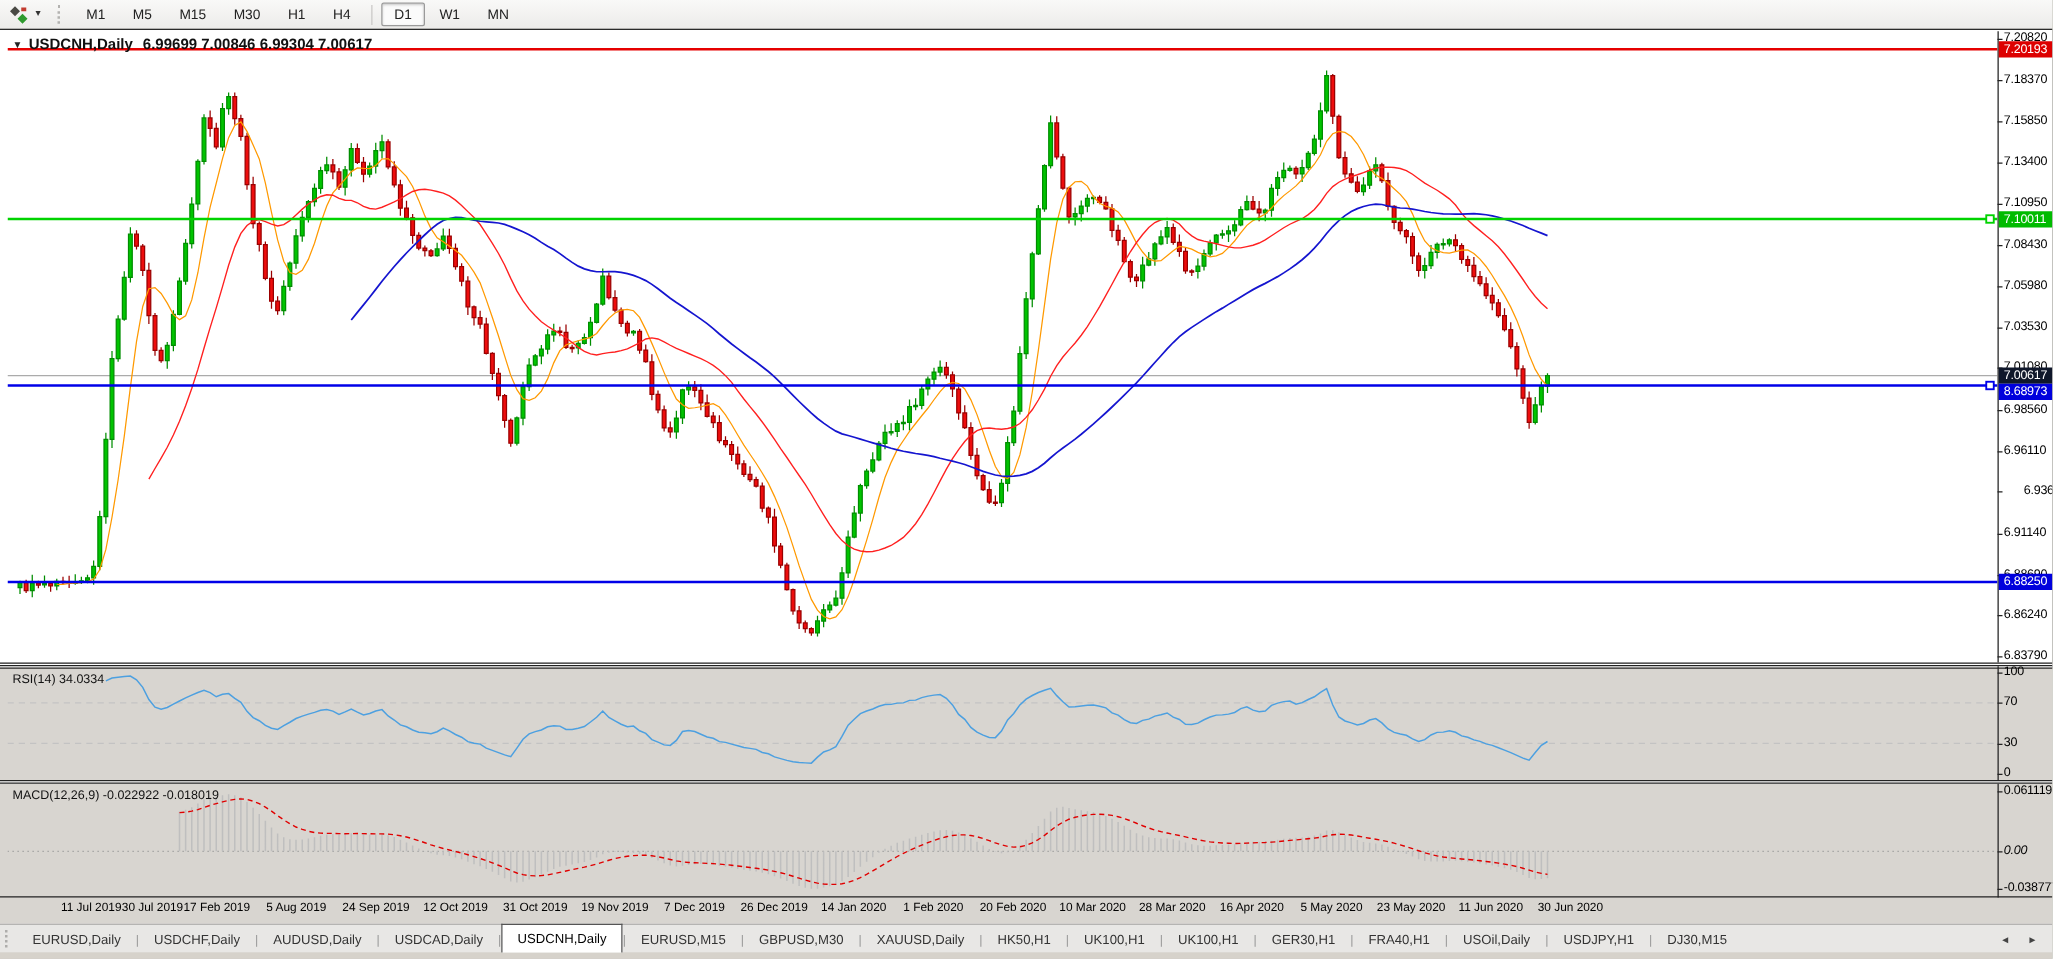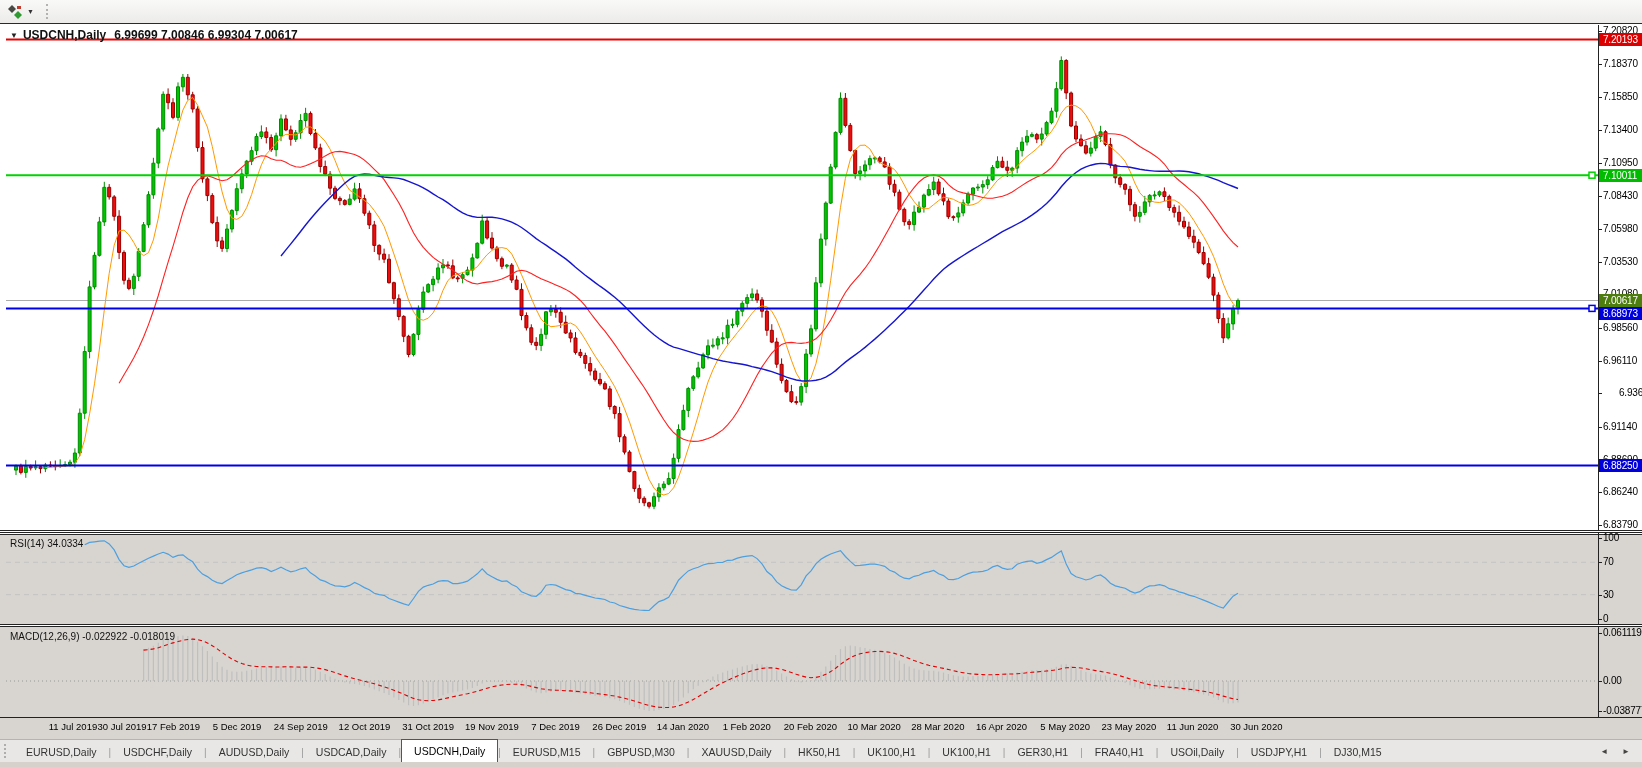--- a/index.html
+++ b/index.html
@@ -95,20 +95,32 @@
   <div class="toolbar">
     <div class="tool-icon">
       <svg width="16" height="16" viewBox="0 0 16 16">
         <polygon points="5,1 9,5 5,9 1,5" fill="#4a4a45"></polygon>
         <polygon points="11,7 15,11 11,15 7,11" fill="#2f9a2f"></polygon>
         <rect x="10" y="2" width="4" height="3" fill="#c23b2f"></rect>
       </svg>
     </div>
     <div class="tool-caret">▼</div>
     <div class="grip"></div>
+    <div id="tf-buttons" style="display:flex;align-items:center;">
+        <div class="tf-btn">M1</div>
+        <div class="tf-btn">M5</div>
+        <div class="tf-btn">M15</div>
+        <div class="tf-btn">M30</div>
+        <div class="tf-btn">H1</div>
+        <div class="tf-btn">H4</div>
+        <div class="vsep"></div>
+        <div class="tf-btn active">D1</div>
+        <div class="tf-btn">W1</div>
+        <div class="tf-btn">MN</div>
+      </div>
   </div>
 
   <div class="window">
     <svg id="svg-main" width="1592" height="505">
         <line x1="0" x2="1592" y1="275.5" y2="275.5" stroke="#ababab" stroke-width="1"></line>
         <path d="M10.0 439.5 V450.1 M19.8 434.8 V452.8 M29.6 435.4 V445.1 M39.4 437.9 V447.1 M54.2 434.3 V442.8 M59.1 436.3 V442.1 M64.0 434.7 V441.5 M68.9 423.3 V442.8 M73.8 383.5 V431.2 M78.7 321.2 V393.9 M83.6 255.7 V333.3 M88.5 227.2 V264.3 M93.4 191.9 V231.6 M98.3 156.8 V201.0 M127.8 248.6 V270.0 M132.7 223.1 V256.0 M137.6 197.0 V227.2 M142.5 166.2 V202.8 M147.4 132.8 V173.8 M152.3 102.3 V143.2 M157.2 66.4 V106.6 M172.0 57.4 V95.8 M176.9 49.0 V66.7 M221.0 199.1 V227.2 M225.9 184.1 V207.5 M230.8 158.2 V190.0 M235.8 143.8 V168.3 M240.7 134.9 V153.0 M245.6 121.7 V140.1 M250.5 108.4 V130.0 M255.4 100.4 V114.1 M270.1 107.7 V131.4 M275.0 89.4 V116.2 M289.7 105.0 V117.0 M294.6 89.1 V113.8 M299.6 82.8 V101.8 M343.7 169.2 V180.4 M348.6 157.7 V175.8 M407.5 308.2 V331.4 M412.4 280.4 V315.1 M417.3 261.6 V287.8 M422.2 258.1 V268.0 M427.1 251.0 V266.3 M432.1 238.3 V258.3 M437.0 234.0 V248.3 M456.6 247.1 V258.3 M461.5 241.7 V250.5 M466.4 228.6 V251.6 M471.3 217.3 V233.7 M476.2 189.7 V219.5 M500.8 239.0 V243.5 M535.1 303.5 V325.9 M540.0 286.0 V314.1 M544.9 280.0 V290.9 M648.0 467.6 V484.2 M652.9 458.2 V476.8 M657.8 456.2 V465.4 M662.7 447.4 V460.1 M667.6 428.5 V458.8 M672.5 399.4 V437.4 M677.4 379.7 V405.6 M682.3 361.9 V392.1 M687.3 350.0 V365.9 M692.2 336.8 V353.6 M697.1 327.7 V344.0 M702.0 314.5 V334.3 M706.9 313.5 V323.3 M711.8 311.1 V324.5 M716.7 307.2 V319.2 M721.6 294.5 V319.3 M726.5 293.5 V303.2 M731.4 283.0 V302.3 M736.3 276.1 V291.3 M741.2 269.2 V282.8 M746.1 263.4 V275.9 M795.2 358.1 V380.6 M800.1 324.0 V368.1 M805.0 299.7 V331.8 M809.9 252.0 V306.5 M814.9 208.5 V262.1 M819.8 176.4 V220.7 M824.7 138.9 V179.0 M829.6 106.3 V144.3 M834.5 67.4 V109.7 M854.1 141.0 V155.3 M859.0 135.4 V152.1 M863.9 130.4 V144.8 M868.8 131.4 V138.4 M908.1 180.4 V205.7 M913.0 176.5 V188.0 M917.9 168.6 V187.6 M922.8 159.2 V171.2 M927.7 151.8 V170.1 M952.3 181.8 V197.7 M957.2 174.5 V191.3 M962.1 166.7 V179.9 M967.0 162.2 V175.3 M971.9 158.8 V166.0 M976.8 155.3 V168.5 M981.7 151.2 V163.9 M986.6 140.0 V156.0 M991.5 131.3 V143.4 M1006.2 141.7 V151.9 M1011.2 122.2 V148.3 M1016.1 112.2 V131.5 M1021.0 105.0 V120.5 M1025.9 107.3 V112.4 M1035.7 102.7 V120.5 M1040.6 95.8 V111.0 M1045.5 82.7 V99.3 M1050.4 56.9 V92.7 M1055.3 31.4 V65.7 M1084.8 116.7 V131.5 M1089.7 108.2 V126.2 M1094.6 100.8 V117.1 M1133.8 181.1 V197.7 M1138.8 170.9 V190.1 M1143.7 169.0 V181.7 M1148.6 165.8 V174.5 M1153.5 165.5 V172.1 M1222.2 292.6 V314.5 M1227.1 280.2 V304.9 M1232.0 273.5 V289.4 " stroke="#008d00" stroke-width="1" fill="none"></path>
         <path d="M14.9 438.7 V449.4 M24.7 439.6 V445.5 M34.5 440.6 V448.4 M44.4 436.3 V442.3 M49.3 435.5 V445.4 M103.2 159.1 V174.6 M108.2 170.1 V195.7 M113.1 185.2 V234.1 M118.0 225.4 V259.5 M122.9 252.7 V265.2 M162.1 63.4 V84.3 M167.0 73.2 V94.3 M181.8 49.0 V74.7 M186.7 66.8 V87.6 M191.6 81.2 V126.7 M196.5 116.3 V157.7 M201.4 152.1 V176.1 M206.3 168.2 V199.1 M211.2 191.5 V222.0 M216.1 211.9 V226.8 M260.3 102.2 V118.4 M265.2 109.4 V126.9 M279.9 89.8 V106.2 M284.8 100.6 V120.7 M304.5 86.4 V110.3 M309.4 104.0 V125.0 M314.3 118.7 V147.5 M319.2 135.6 V151.1 M324.1 146.1 V169.9 M329.0 160.8 V175.1 M333.9 171.4 V180.2 M338.8 174.1 V180.6 M353.5 158.0 V177.9 M358.4 169.7 V190.8 M363.3 185.6 V204.0 M368.3 195.9 V227.0 M373.2 219.3 V235.3 M378.1 223.6 V237.9 M383.0 229.2 V258.6 M387.9 256.7 V278.9 M392.8 269.4 V295.3 M397.7 290.2 V317.1 M402.6 309.8 V332.3 M441.9 236.4 V243.9 M446.8 234.5 V254.2 M451.7 250.8 V257.2 M481.1 192.9 V214.6 M486.0 207.1 V224.8 M490.9 220.9 V236.6 M495.9 231.6 V244.2 M505.7 238.1 V257.9 M510.6 250.6 V265.2 M515.5 258.3 V295.2 M520.4 287.4 V305.5 M525.3 299.3 V320.2 M530.2 312.2 V325.2 M549.8 279.8 V292.7 M554.7 282.4 V303.1 M559.7 290.5 V309.0 M564.6 304.6 V317.4 M569.5 307.1 V329.6 M574.4 323.9 V333.0 M579.3 327.7 V343.7 M584.2 332.1 V350.5 M589.1 343.2 V356.5 M594.0 347.9 V360.6 M598.9 356.3 V364.9 M603.8 360.9 V384.7 M608.7 380.2 V393.7 M613.6 381.9 V417.2 M618.5 409.3 V429.5 M623.5 425.2 V447.4 M628.4 445.8 V466.8 M633.3 459.7 V478.1 M638.2 471.3 V481.2 M643.1 476.8 V483.5 M751.1 264.6 V277.9 M756.0 272.1 V292.6 M760.9 284.1 V310.8 M765.8 299.2 V318.1 M770.7 312.8 V342.8 M775.6 333.4 V358.5 M780.5 354.0 V367.8 M785.4 359.9 V378.1 M790.3 371.3 V379.7 M839.4 68.0 V102.5 M844.3 98.0 V126.8 M849.2 124.4 V153.7 M873.7 131.1 V138.4 M878.7 132.0 V142.8 M883.6 138.2 V164.7 M888.5 154.7 V171.3 M893.4 164.5 V185.5 M898.3 182.5 V200.7 M903.2 194.2 V204.5 M932.6 153.7 V170.7 M937.5 162.6 V180.3 M942.4 173.4 V193.9 M947.4 190.4 V195.8 M996.4 131.7 V143.1 M1001.3 135.8 V152.0 M1030.8 107.9 V118.1 M1060.2 34.1 V74.1 M1065.1 66.5 V102.1 M1070.0 96.1 V117.2 M1075.0 109.4 V121.7 M1079.9 115.9 V129.6 M1099.5 105.2 V121.3 M1104.4 112.9 V143.3 M1109.3 139.1 V158.3 M1114.2 149.1 V162.5 M1119.1 158.2 V169.7 M1124.0 160.9 V186.2 M1128.9 176.9 V196.4 M1158.4 162.4 V176.2 M1163.3 169.6 V185.9 M1168.2 179.6 V192.5 M1173.1 180.5 V200.4 M1178.0 191.7 V203.9 M1182.9 196.7 V214.1 M1187.8 204.7 V223.2 M1192.7 214.2 V229.2 M1197.6 221.5 V240.2 M1202.6 232.8 V254.0 M1207.5 248.7 V276.2 M1212.4 267.2 V298.2 M1217.3 288.2 V318.0 " stroke="#9a0000" stroke-width="1" fill="none"></path>
         <path d="M8.5 441.1 h3 v4.0 h-3 Z M18.3 441.4 h3 v6.0 h-3 Z M28.1 441.7 h3 v1.2 h-3 Z M37.9 440.1 h3 v3.6 h-3 Z M52.7 440.6 h3 v1.0 h-3 Z M57.6 439.6 h3 v1.0 h-3 Z M62.5 437.2 h3 v2.4 h-3 Z M67.4 428.0 h3 v9.2 h-3 Z M72.3 388.2 h3 v39.8 h-3 Z M77.2 326.5 h3 v61.7 h-3 Z M82.1 261.9 h3 v64.6 h-3 Z M87.0 230.3 h3 v31.6 h-3 Z M91.9 196.9 h3 v33.4 h-3 Z M96.8 162.3 h3 v34.6 h-3 Z M126.3 251.3 h3 v12.1 h-3 Z M131.2 226.4 h3 v24.9 h-3 Z M136.1 199.8 h3 v26.6 h-3 Z M141.0 169.7 h3 v30.1 h-3 Z M145.9 138.2 h3 v31.6 h-3 Z M150.8 104.0 h3 v34.1 h-3 Z M155.7 69.3 h3 v34.8 h-3 Z M170.5 61.8 h3 v30.6 h-3 Z M175.4 52.3 h3 v9.5 h-3 Z M219.5 204.0 h3 v19.5 h-3 Z M224.4 185.5 h3 v18.5 h-3 Z M229.3 163.7 h3 v21.9 h-3 Z M234.3 148.9 h3 v14.8 h-3 Z M239.2 136.2 h3 v12.7 h-3 Z M244.1 125.7 h3 v10.5 h-3 Z M249.0 111.5 h3 v14.2 h-3 Z M253.9 106.9 h3 v4.6 h-3 Z M268.6 110.8 h3 v13.9 h-3 Z M273.5 93.9 h3 v16.9 h-3 Z M288.2 107.8 h3 v6.5 h-3 Z M293.1 95.5 h3 v12.3 h-3 Z M298.1 88.4 h3 v7.1 h-3 Z M342.2 174.1 h3 v5.3 h-3 Z M347.1 163.9 h3 v10.2 h-3 Z M406.0 309.3 h3 v20.2 h-3 Z M410.9 284.3 h3 v25.1 h-3 Z M415.8 267.0 h3 v17.3 h-3 Z M420.7 259.6 h3 v7.4 h-3 Z M425.6 254.2 h3 v5.4 h-3 Z M430.6 242.9 h3 v11.3 h-3 Z M435.5 239.9 h3 v2.9 h-3 Z M455.1 249.7 h3 v3.5 h-3 Z M460.0 245.1 h3 v4.6 h-3 Z M464.9 232.9 h3 v12.2 h-3 Z M469.8 218.3 h3 v14.6 h-3 Z M474.7 195.9 h3 v22.3 h-3 Z M499.3 240.1 h3 v1.1 h-3 Z M533.6 309.4 h3 v11.0 h-3 Z M538.5 286.8 h3 v22.5 h-3 Z M543.4 284.5 h3 v2.3 h-3 Z M646.5 471.7 h3 v9.6 h-3 Z M651.4 462.8 h3 v9.0 h-3 Z M656.3 459.1 h3 v3.7 h-3 Z M661.2 453.5 h3 v5.6 h-3 Z M666.1 433.3 h3 v20.2 h-3 Z M671.0 404.6 h3 v28.7 h-3 Z M675.9 385.4 h3 v19.2 h-3 Z M680.8 363.5 h3 v21.9 h-3 Z M685.8 351.8 h3 v11.6 h-3 Z M690.7 342.9 h3 v8.9 h-3 Z M695.6 329.7 h3 v13.2 h-3 Z M700.5 320.8 h3 v8.9 h-3 Z M705.4 320.2 h3 v1.0 h-3 Z M710.3 313.8 h3 v6.3 h-3 Z M715.2 312.8 h3 v1.1 h-3 Z M720.1 300.3 h3 v12.5 h-3 Z M725.0 299.3 h3 v1.0 h-3 Z M729.9 286.2 h3 v13.1 h-3 Z M734.8 278.3 h3 v7.9 h-3 Z M739.7 272.6 h3 v5.7 h-3 Z M744.6 268.9 h3 v3.7 h-3 Z M793.7 361.6 h3 v15.5 h-3 Z M798.6 329.0 h3 v32.6 h-3 Z M803.5 303.8 h3 v25.2 h-3 Z M808.4 257.8 h3 v46.1 h-3 Z M813.4 214.0 h3 v43.8 h-3 Z M818.3 178.1 h3 v35.9 h-3 Z M823.2 142.0 h3 v36.1 h-3 Z M828.1 107.4 h3 v34.6 h-3 Z M833.0 73.3 h3 v34.1 h-3 Z M852.6 145.9 h3 v2.7 h-3 Z M857.5 139.9 h3 v6.0 h-3 Z M862.4 133.6 h3 v6.2 h-3 Z M867.3 132.9 h3 v1.0 h-3 Z M906.6 187.1 h3 v12.5 h-3 Z M911.5 182.1 h3 v5.0 h-3 Z M916.4 170.1 h3 v12.0 h-3 Z M921.3 164.5 h3 v5.6 h-3 Z M926.2 157.0 h3 v7.5 h-3 Z M950.8 187.9 h3 v4.1 h-3 Z M955.7 177.9 h3 v10.0 h-3 Z M960.6 169.2 h3 v8.8 h-3 Z M965.5 163.0 h3 v6.2 h-3 Z M970.4 162.0 h3 v1.0 h-3 Z M975.3 159.6 h3 v2.4 h-3 Z M980.2 154.8 h3 v4.8 h-3 Z M985.1 142.6 h3 v12.2 h-3 Z M990.0 136.3 h3 v6.3 h-3 Z M1004.7 143.1 h3 v2.2 h-3 Z M1009.7 125.6 h3 v17.5 h-3 Z M1014.6 117.1 h3 v8.5 h-3 Z M1019.5 111.3 h3 v5.8 h-3 Z M1024.4 109.6 h3 v1.7 h-3 Z M1034.2 109.0 h3 v5.1 h-3 Z M1039.1 97.6 h3 v11.4 h-3 Z M1044.0 86.2 h3 v11.4 h-3 Z M1048.9 63.7 h3 v22.5 h-3 Z M1053.8 35.5 h3 v28.2 h-3 Z M1083.3 123.1 h3 v5.1 h-3 Z M1088.2 111.6 h3 v11.5 h-3 Z M1093.1 106.8 h3 v4.8 h-3 Z M1132.3 187.4 h3 v3.9 h-3 Z M1137.3 176.9 h3 v10.5 h-3 Z M1142.2 170.4 h3 v6.5 h-3 Z M1147.1 169.9 h3 v1.0 h-3 Z M1152.0 166.8 h3 v3.2 h-3 Z M1220.7 298.8 h3 v14.1 h-3 Z M1225.6 283.8 h3 v15.1 h-3 Z M1230.5 275.5 h3 v8.3 h-3 Z " fill="#00c400" stroke="#008d00" stroke-width="1"></path>
         <path d="M13.4 441.1 h3 v6.3 h-3 Z M23.2 441.4 h3 v1.6 h-3 Z M33.0 441.7 h3 v1.9 h-3 Z M42.9 440.1 h3 v1.0 h-3 Z M47.8 440.7 h3 v1.0 h-3 Z M101.7 162.3 h3 v9.6 h-3 Z M106.7 171.9 h3 v19.4 h-3 Z M111.6 191.2 h3 v36.2 h-3 Z M116.5 227.5 h3 v27.8 h-3 Z M121.4 255.3 h3 v8.1 h-3 Z M160.6 69.3 h3 v8.4 h-3 Z M165.5 77.7 h3 v14.7 h-3 Z M180.3 52.3 h3 v17.5 h-3 Z M185.2 69.8 h3 v14.2 h-3 Z M190.1 84.0 h3 v38.6 h-3 Z M195.0 122.6 h3 v31.2 h-3 Z M199.9 153.9 h3 v16.7 h-3 Z M204.8 170.6 h3 v27.0 h-3 Z M209.7 197.6 h3 v18.3 h-3 Z M214.6 215.9 h3 v7.5 h-3 Z M258.8 106.9 h3 v5.6 h-3 Z M263.7 112.5 h3 v12.2 h-3 Z M278.4 93.9 h3 v11.0 h-3 Z M283.3 104.9 h3 v9.4 h-3 Z M303.0 88.4 h3 v20.1 h-3 Z M307.9 108.5 h3 v14.4 h-3 Z M312.8 122.9 h3 v18.6 h-3 Z M317.7 141.5 h3 v7.7 h-3 Z M322.6 149.2 h3 v14.0 h-3 Z M327.5 163.2 h3 v10.2 h-3 Z M332.4 173.4 h3 v2.2 h-3 Z M337.3 175.6 h3 v3.8 h-3 Z M352.0 163.9 h3 v9.8 h-3 Z M356.9 173.7 h3 v14.5 h-3 Z M361.8 188.2 h3 v11.7 h-3 Z M366.8 199.9 h3 v20.5 h-3 Z M371.7 220.4 h3 v8.7 h-3 Z M376.6 229.1 h3 v5.1 h-3 Z M381.5 234.2 h3 v23.5 h-3 Z M386.4 257.7 h3 v16.0 h-3 Z M391.3 273.7 h3 v17.8 h-3 Z M396.2 291.4 h3 v19.9 h-3 Z M401.1 311.3 h3 v18.2 h-3 Z M440.4 239.9 h3 v1.0 h-3 Z M445.3 240.8 h3 v12.1 h-3 Z M450.2 252.9 h3 v1.0 h-3 Z M479.6 195.9 h3 v17.1 h-3 Z M484.5 213.1 h3 v10.0 h-3 Z M489.4 223.0 h3 v10.7 h-3 Z M494.4 233.7 h3 v7.6 h-3 Z M504.2 240.1 h3 v14.9 h-3 Z M509.1 255.0 h3 v9.3 h-3 Z M514.0 264.4 h3 v26.1 h-3 Z M518.9 290.5 h3 v12.3 h-3 Z M523.8 302.8 h3 v14.5 h-3 Z M528.7 317.3 h3 v3.1 h-3 Z M548.3 284.5 h3 v2.8 h-3 Z M553.2 287.3 h3 v10.0 h-3 Z M558.2 297.3 h3 v10.7 h-3 Z M563.1 307.9 h3 v5.1 h-3 Z M568.0 313.0 h3 v14.4 h-3 Z M572.9 327.4 h3 v3.2 h-3 Z M577.8 330.6 h3 v7.8 h-3 Z M582.7 338.5 h3 v7.5 h-3 Z M587.6 346.0 h3 v8.4 h-3 Z M592.5 354.4 h3 v4.3 h-3 Z M597.4 358.7 h3 v5.2 h-3 Z M602.3 363.9 h3 v17.6 h-3 Z M607.2 381.5 h3 v7.1 h-3 Z M612.1 388.6 h3 v23.1 h-3 Z M617.0 411.8 h3 v15.3 h-3 Z M622.0 427.1 h3 v19.5 h-3 Z M626.9 446.6 h3 v17.0 h-3 Z M631.8 463.6 h3 v9.7 h-3 Z M636.7 473.3 h3 v4.5 h-3 Z M641.6 477.8 h3 v3.5 h-3 Z M749.6 268.9 h3 v6.0 h-3 Z M754.5 274.9 h3 v11.3 h-3 Z M759.4 286.2 h3 v19.1 h-3 Z M764.3 305.3 h3 v11.8 h-3 Z M769.2 317.0 h3 v22.2 h-3 Z M774.1 339.3 h3 v16.1 h-3 Z M779.0 355.4 h3 v11.3 h-3 Z M783.9 366.7 h3 v9.9 h-3 Z M788.8 376.6 h3 v1.0 h-3 Z M837.9 73.3 h3 v27.1 h-3 Z M842.8 100.4 h3 v25.1 h-3 Z M847.7 125.5 h3 v23.0 h-3 Z M872.2 132.9 h3 v4.0 h-3 Z M877.2 136.9 h3 v5.1 h-3 Z M882.1 142.0 h3 v17.3 h-3 Z M887.0 159.3 h3 v7.9 h-3 Z M891.9 167.2 h3 v17.1 h-3 Z M896.8 184.3 h3 v12.4 h-3 Z M901.7 196.7 h3 v2.8 h-3 Z M931.1 157.0 h3 v11.8 h-3 Z M936.0 168.8 h3 v7.2 h-3 Z M940.9 176.1 h3 v15.6 h-3 Z M945.9 191.7 h3 v1.0 h-3 Z M994.9 136.3 h3 v5.9 h-3 Z M999.8 142.2 h3 v3.1 h-3 Z M1029.3 109.6 h3 v4.5 h-3 Z M1058.7 35.5 h3 v32.4 h-3 Z M1063.6 68.0 h3 v33.0 h-3 Z M1068.5 101.0 h3 v13.0 h-3 Z M1073.5 114.0 h3 v6.7 h-3 Z M1078.4 120.7 h3 v7.4 h-3 Z M1098.0 106.8 h3 v12.6 h-3 Z M1102.9 119.4 h3 v20.6 h-3 Z M1107.8 140.1 h3 v12.7 h-3 Z M1112.7 152.8 h3 v6.6 h-3 Z M1117.6 159.4 h3 v4.9 h-3 Z M1122.5 164.3 h3 v15.4 h-3 Z M1127.4 179.7 h3 v11.6 h-3 Z M1156.9 166.8 h3 v4.7 h-3 Z M1161.8 171.4 h3 v11.1 h-3 Z M1166.7 182.6 h3 v4.7 h-3 Z M1171.6 187.3 h3 v9.0 h-3 Z M1176.5 196.3 h3 v5.6 h-3 Z M1181.4 202.0 h3 v9.4 h-3 Z M1186.3 211.3 h3 v5.9 h-3 Z M1191.2 217.2 h3 v10.3 h-3 Z M1196.1 227.5 h3 v11.2 h-3 Z M1201.1 238.7 h3 v13.5 h-3 Z M1206.0 252.2 h3 v17.9 h-3 Z M1210.9 270.1 h3 v23.4 h-3 Z M1215.8 293.5 h3 v19.4 h-3 Z " fill="#ee0d0d" stroke="#9a0000" stroke-width="1"></path>
         <polyline points="39.4,442.6 44.4,442.5 49.3,441.7 54.2,441.6 59.1,441.1 64.0,440.5 68.9,438.3 73.8,430.8 78.7,414.5 83.6,388.8 88.5,358.8 93.4,324.1 98.3,284.9 103.2,248.3 108.2,220.2 113.1,206.0 118.0,205.1 122.9,209.8 127.8,217.5 132.7,226.7 137.6,230.7 142.5,227.6 147.4,214.9 152.3,193.2 157.2,165.5 162.1,140.7 167.0,121.6 172.0,101.9 176.9,85.1 181.8,75.3 186.7,72.5 191.6,80.1 196.5,91.0 201.4,102.1 206.3,121.5 211.2,144.9 216.1,166.9 221.0,184.0 225.9,193.0 230.8,194.4 235.8,191.3 240.7,182.5 245.6,169.6 250.5,153.6 255.4,139.8 260.3,129.3 265.2,123.8 270.1,118.3 275.0,112.3 279.9,109.3 284.8,109.7 289.7,109.9 294.6,107.4 299.6,102.2 304.5,101.9 309.4,106.1 314.3,111.3 319.2,116.3 324.1,124.2 329.0,135.3 333.9,147.7 338.8,157.9 343.7,165.2 348.6,168.4 353.5,171.9 358.4,175.4 363.3,179.2 368.3,185.6 373.2,192.7 378.1,201.3 383.0,214.7 387.9,229.0 392.8,243.8 397.7,259.7 402.6,275.3 407.5,286.7 412.4,293.9 417.3,295.2 422.2,293.2 427.1,287.9 432.1,278.1 437.0,265.3 441.9,255.5 446.8,251.0 451.7,249.1 456.6,247.6 461.5,246.3 466.4,244.9 471.3,241.8 476.2,235.4 481.1,229.7 486.0,225.4 490.9,223.1 495.9,222.6 500.8,223.6 505.7,228.9 510.6,238.7 515.5,249.7 520.4,261.1 525.3,273.1 530.2,284.4 535.1,294.2 540.0,298.8 544.9,301.7 549.8,301.2 554.7,300.4 559.7,299.1 564.6,298.0 569.5,300.6 574.4,306.9 579.3,314.6 584.2,323.0 589.1,331.1 594.0,338.4 598.9,345.6 603.8,353.4 608.7,361.7 613.6,372.1 618.5,383.7 623.5,396.9 628.4,411.9 633.3,427.5 638.2,441.3 643.1,454.5 648.0,463.1 652.9,468.2 657.8,470.0 662.7,468.5 667.6,462.8 672.5,452.3 677.4,438.6 682.3,423.2 687.3,407.3 692.2,390.7 697.1,373.0 702.0,357.0 706.9,344.9 711.8,334.7 716.7,327.4 721.6,320.1 726.5,313.8 731.4,307.6 736.3,301.6 741.2,294.8 746.1,288.3 751.1,282.9 756.0,280.9 760.9,281.8 765.8,286.2 770.7,294.9 775.6,306.7 780.5,320.7 785.4,335.2 790.3,348.2 795.2,356.2 800.1,357.9 805.0,352.9 809.9,338.9 814.9,317.1 819.8,288.8 824.7,255.2 829.6,218.9 834.5,182.3 839.4,153.3 844.3,134.4 849.2,125.0 854.1,120.4 859.0,120.1 863.9,123.9 868.8,132.4 873.7,137.6 878.7,140.0 883.6,141.5 888.5,144.5 893.4,150.9 898.3,159.9 903.2,169.5 908.1,176.6 913.0,182.3 917.9,183.9 922.8,183.5 927.7,179.6 932.6,175.6 937.5,172.2 942.4,172.9 947.4,174.3 952.3,176.9 957.2,178.8 962.1,180.5 967.0,179.7 971.9,177.7 976.8,173.1 981.7,167.8 986.6,161.3 991.5,155.3 996.4,151.5 1001.3,148.9 1006.2,146.2 1011.2,141.4 1016.1,136.0 1021.0,131.5 1025.9,127.7 1030.8,123.7 1035.7,118.6 1040.6,112.1 1045.5,106.4 1050.4,98.8 1055.3,88.0 1060.2,82.0 1065.1,80.1 1070.0,80.9 1075.0,84.2 1079.9,90.2 1084.8,98.6 1089.7,109.5 1094.6,115.1 1099.5,117.7 1104.4,121.4 1109.3,126.0 1114.2,130.5 1119.1,136.3 1124.0,146.1 1128.9,158.1 1133.8,167.8 1138.8,173.1 1143.7,175.6 1148.6,177.1 1153.5,177.5 1158.4,176.3 1163.3,175.1 1168.2,175.0 1173.1,177.8 1178.0,182.3 1182.9,188.2 1187.8,195.4 1192.7,203.5 1197.6,211.5 1202.6,220.7 1207.5,231.3 1212.4,244.4 1217.3,258.9 1222.2,270.5 1227.1,278.6 1232.0,283.8 " fill="none" stroke="#ff9900" stroke-width="1"></polyline>
@@ -159,35 +171,35 @@
         <div class="axis-label" style="top: 429.614px;"><span class="tick"></span>6.88690</div>
         <div class="axis-label" style="top: 462.297px;"><span class="tick"></span>6.86240</div>
         <div class="axis-label" style="top: 494.98px;"><span class="tick"></span>6.83790</div>
       </div>
     <div id="indicator-axes">
         <div class="axis-label" style="top: 508px;"><span class="tick"></span>100</div>
         <div class="axis-label" style="top: 532.3px;"><span class="tick"></span>70</div>
         <div class="axis-label" style="top: 564.7px;"><span class="tick"></span>30</div>
         <div class="axis-label" style="top: 589px;"><span class="tick"></span>0</div>
         <div class="axis-label" style="top: 603.327px;"><span class="tick"></span>0.061119</div>
-        <div class="axis-label" style="top: 651px;"><span class="tick"></span>0.00</div>
+        <div class="axis-label" style="top: 651px; font-style: italic;"><span class="tick"></span>0.00</div>
         <div class="axis-label" style="top: 681.246px;"><span class="tick"></span>-0.038777</div>
       </div>
     <div id="badges">
         <div class="badge" style="top: 8.86418px; background: rgb(221, 0, 0);">7.20193</div>
         <div class="badge" style="top: 144.692px; background: rgb(0, 187, 0);">7.10011</div>
-        <div class="badge" style="top: 270.008px; background: #4d7c0f;">7.00617</div>
+        <div class="badge" style="top: 270.008px; background: #0f172a;">7.00617</div>
         <div class="badge" style="top: 283.008px; background: rgb(0, 0, 221);">8.68973</div>
         <div class="badge" style="top: 434.984px; background: rgb(0, 0, 221);">6.88250</div>
       </div>
     <div id="date-axis">
         <div class="date-label" style="left: 46px; margin-left: 27px;">11 Jul 2019</div>
         <div class="date-label" style="left: 122px;">30 Jul 2019</div>
         <div class="date-label" style="left: 173.4px;">17 Feb 2019</div>
-        <div class="date-label" style="left: 237.1px;">5 Dec 2019</div>
+        <div class="date-label" style="left: 237.1px;">5 Aug 2019</div>
         <div class="date-label" style="left: 300.8px;">24 Sep 2019</div>
         <div class="date-label" style="left: 364.5px;">12 Oct 2019</div>
         <div class="date-label" style="left: 428.2px;">31 Oct 2019</div>
         <div class="date-label" style="left: 491.9px;">19 Nov 2019</div>
         <div class="date-label" style="left: 555.6px;">7 Dec 2019</div>
         <div class="date-label" style="left: 619.3px;">26 Dec 2019</div>
         <div class="date-label" style="left: 683px;">14 Jan 2020</div>
         <div class="date-label" style="left: 746.7px;">1 Feb 2020</div>
         <div class="date-label" style="left: 810.4px;">20 Feb 2020</div>
         <div class="date-label" style="left: 874.1px;">10 Mar 2020</div>

